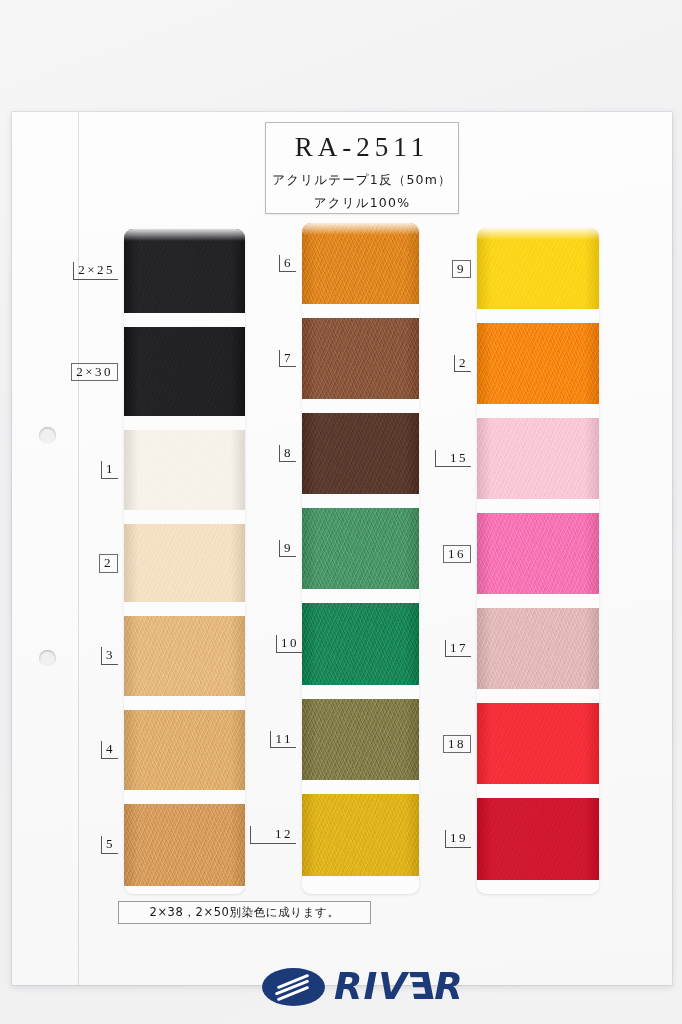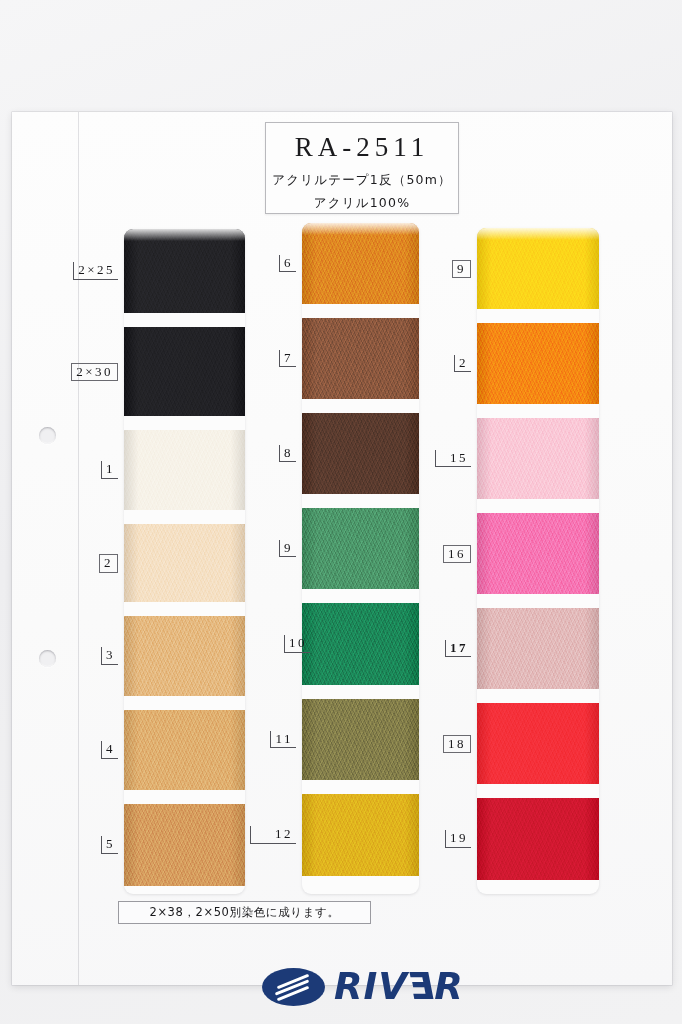--- a/index.html
+++ b/index.html
@@ -178,28 +178,28 @@
       <div class="tick boxed" style="top: 362.5px; right: 564px;">2×30</div>
       <div class="tick" style="top: 461px; right: 564px;">1</div>
       <div class="tick boxed" style="top: 554px; right: 564px;">2</div>
       <div class="tick" style="top: 647px; right: 564px;">3</div>
       <div class="tick" style="top: 741px; right: 564px;">4</div>
       <div class="tick" style="top: 836px; right: 564px;">5</div>
       <div class="tick" style="top: 254.5px; right: 386px;">6</div>
       <div class="tick" style="top: 349.5px; right: 386px;">7</div>
       <div class="tick" style="top: 444.5px; right: 386px;">8</div>
       <div class="tick" style="top: 539.5px; right: 386px;">9</div>
-      <div class="tick" style="top: 635px; right: 372px;">10</div>
+      <div class="tick" style="top: 635px; right: 380px;">10</div>
       <div class="tick" style="top: 730.5px; right: 386px;">11</div>
       <div class="tick" style="top: 826px; right: 386px; padding-left: 24px;">12</div>
       <div class="tick boxed" style="top: 259.5px; right: 211px;">9</div>
       <div class="tick" style="top: 354.5px; right: 211px;">2</div>
       <div class="tick" style="top: 449.5px; right: 211px; padding-left: 14px;">15</div>
       <div class="tick boxed" style="top: 544.5px; right: 211px;">16</div>
-      <div class="tick" style="top: 639.5px; right: 211px; font-weight: bold;">17</div>
+      <div class="tick" style="top: 639.5px; right: 211px;">17</div>
       <div class="tick boxed" style="top: 734.5px; right: 211px;">18</div>
       <div class="tick" style="top: 830px; right: 211px;">19</div>
     </div>
 
   <div id="note">2×38，2×50別染色に成ります。</div>
 
   <div id="logo">
     <div id="logo-mark">
       <span class="w w1"></span>
         <span class="w w2"></span>

